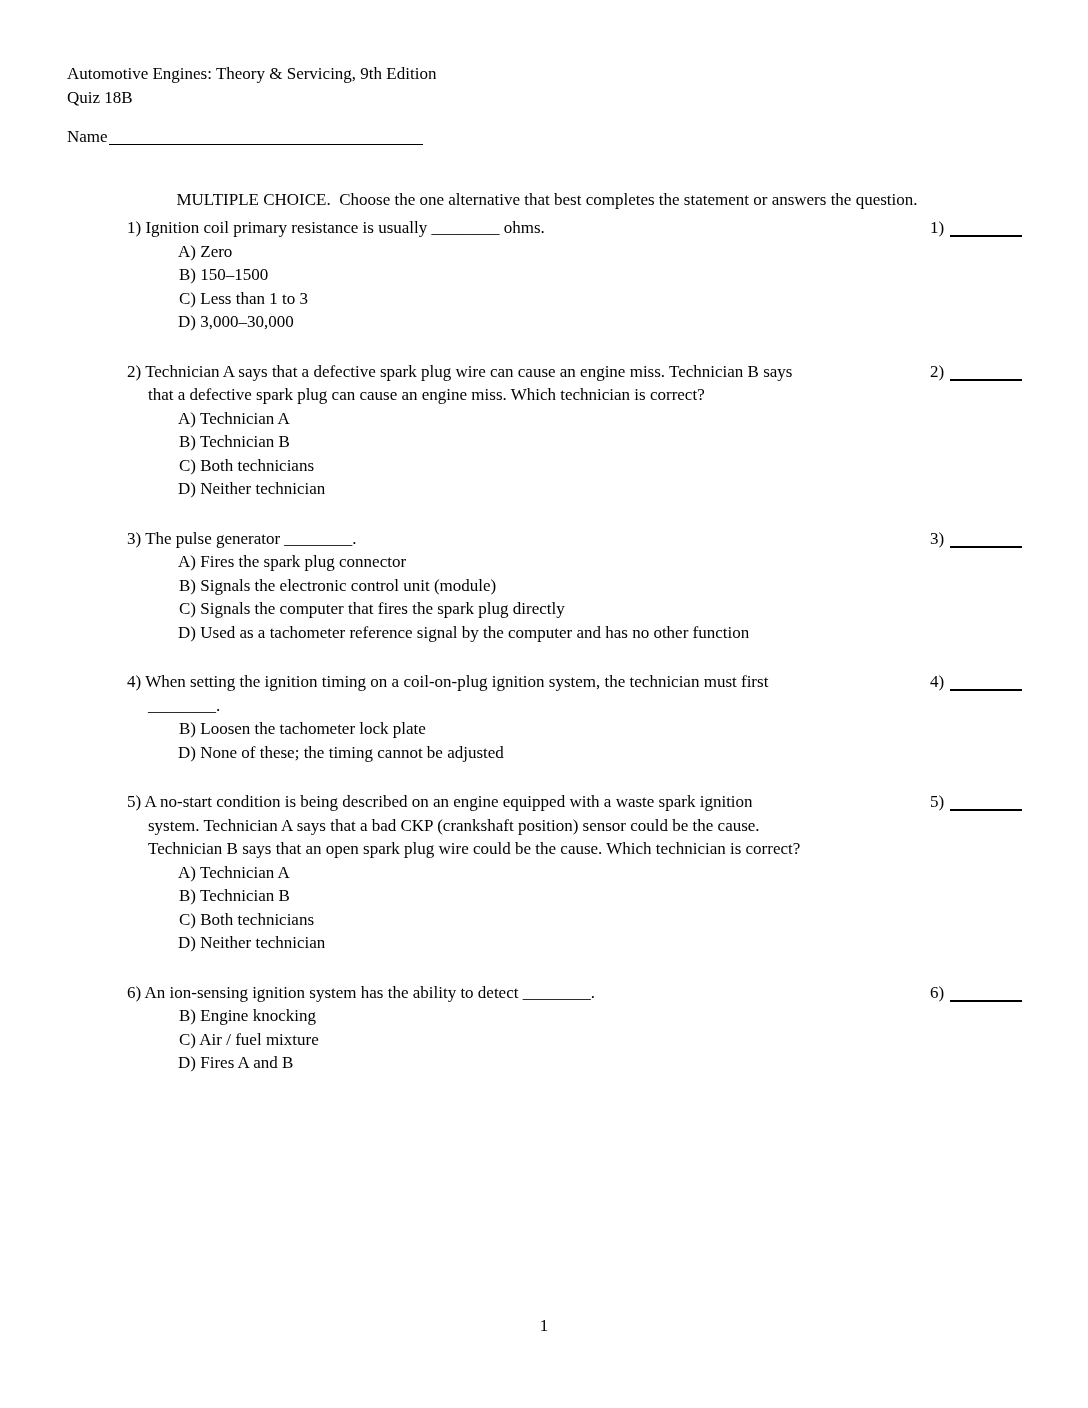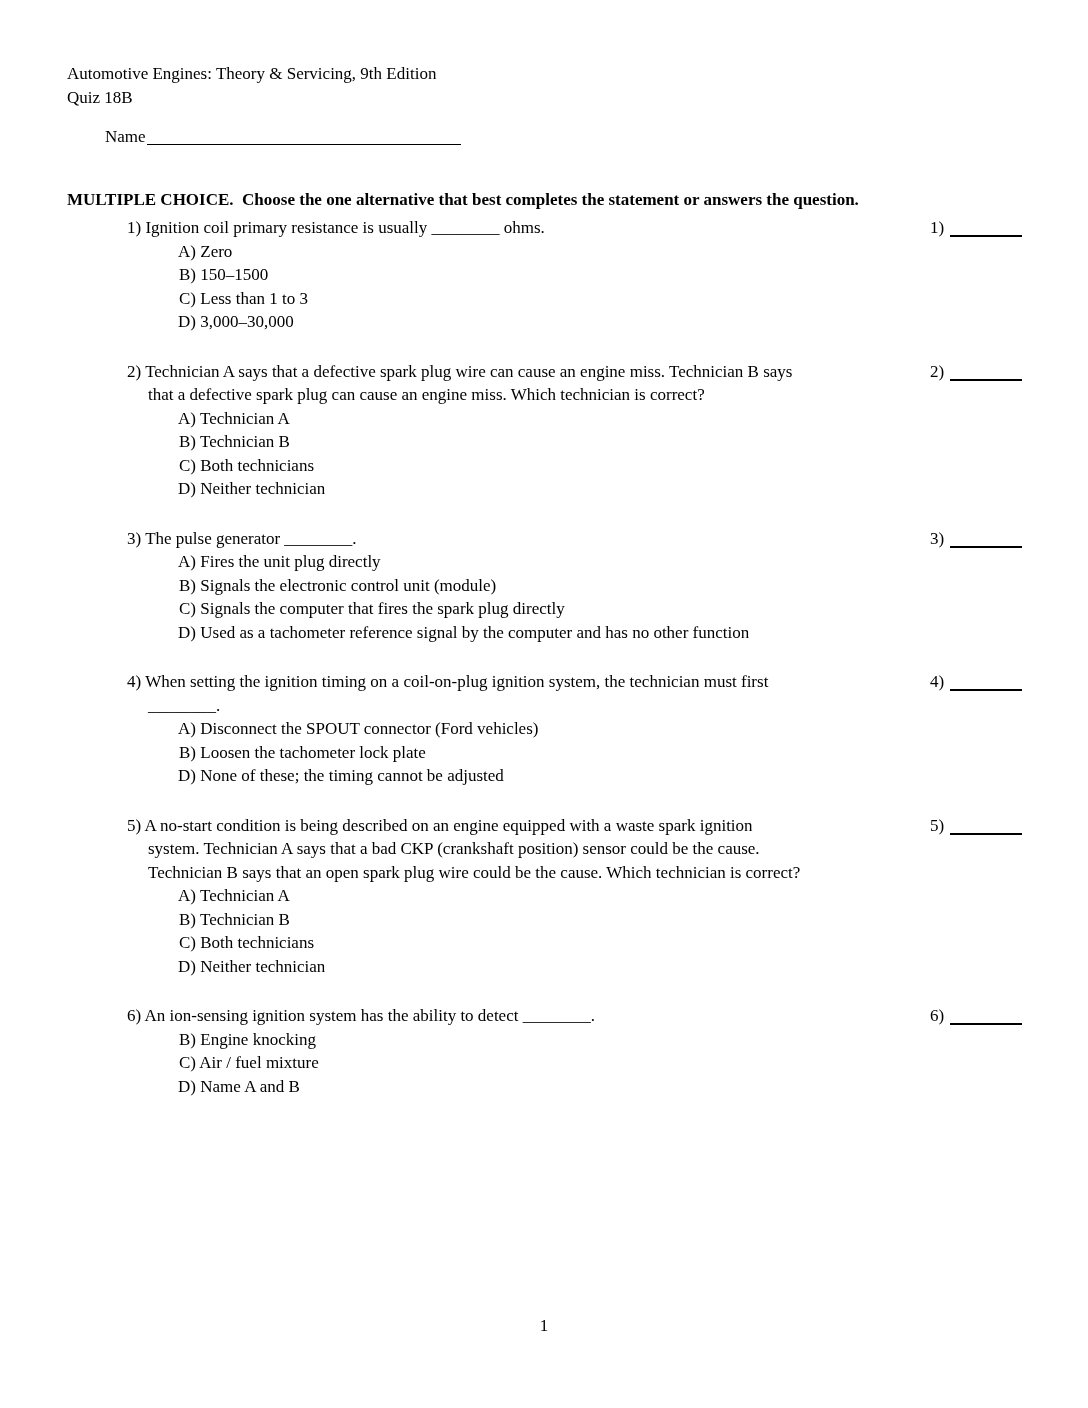--- a/index.html
+++ b/index.html
@@ -18,34 +18,34 @@
     font-family: "Liberation Serif", "DejaVu Serif", serif;
     font-size: 17px;
     line-height: 23.5px;
     overflow: hidden;
   }
   .header-title, .header-subtitle {
     white-space: nowrap;
   }
   .name-row {
     margin-top: 16px;
-    margin-left: 38px;
   }
   .name-underline {
     display: inline-block;
     width: 314px;
     height: 1px;
     border-bottom: 1.5px solid #000;
     vertical-align: -3px;
     margin-left: 1px;
   }
   .instructions {
     margin-top: 39px;
-    font-weight: bold;
+    font-weight: normal;
     white-space: pre-wrap;
+    text-align: center;
   }
   .questions {
     margin-top: 5px;
   }
   .q-row {
     display: flex;
     margin-bottom: 26px;
   }
   .q-main {
     flex: 1 1 auto;
@@ -136,38 +136,37 @@
       <span class="ans-num">2)</span><span class="ans-line"></span>
     </div>
   </div>
 
   <div class="q-row">
     <div class="q-main">
       <div class="q-block">
         <span class="q-num">3)</span> <span class="q-text"><span>The pulse generator ________.</span></span>
       </div>
       <div class="options">
-            <div class="opt"><span class="opt-letter">A)</span> <span>Fires the unit plug directly</span></div>
+            <div class="opt"><span class="opt-letter">A)</span> <span>Fires the spark plug connector</span></div>
             <div class="opt"><span class="opt-letter">B)</span> <span>Signals the electronic control unit (module)</span></div>
             <div class="opt"><span class="opt-letter">C)</span> <span>Signals the computer that fires the spark plug directly</span></div>
             <div class="opt"><span class="opt-letter">D)</span> <span>Used as a tachometer reference signal by the computer and has no other function</span></div>
           </div>
     </div>
     <div class="q-ans">
       <span class="ans-num">3)</span><span class="ans-line"></span>
     </div>
   </div>
 
   <div class="q-row">
     <div class="q-main">
       <div class="q-block">
         <span class="q-num">4)</span> <span class="q-text"><span>When setting the ignition timing on a coil-on-plug ignition system, the technician must first</span><br><span>________.</span></span>
       </div>
       <div class="options">
-            <div class="opt"><span class="opt-letter">A)</span> <span>Disconnect the SPOUT connector (Ford vehicles)</span></div>
             <div class="opt"><span class="opt-letter">B)</span> <span>Loosen the tachometer lock plate</span></div>
             <div class="opt"><span class="opt-letter">D)</span> <span>None of these; the timing cannot be adjusted</span></div>
           </div>
     </div>
     <div class="q-ans">
       <span class="ans-num">4)</span><span class="ans-line"></span>
     </div>
   </div>
 
   <div class="q-row">
@@ -188,21 +187,21 @@
   </div>
 
   <div class="q-row">
     <div class="q-main">
       <div class="q-block">
         <span class="q-num">6)</span> <span class="q-text"><span>An ion-sensing ignition system has the ability to detect ________.</span></span>
       </div>
       <div class="options">
             <div class="opt"><span class="opt-letter">B)</span> <span>Engine knocking</span></div>
             <div class="opt"><span class="opt-letter">C)</span> <span>Air / fuel mixture</span></div>
-            <div class="opt"><span class="opt-letter">D)</span> <span>Name A and B</span></div>
+            <div class="opt"><span class="opt-letter">D)</span> <span>Fires A and B</span></div>
           </div>
     </div>
     <div class="q-ans">
       <span class="ans-num">6)</span><span class="ans-line"></span>
     </div>
   </div>
 </div>
 
   <div class="page-number">1</div>
 

